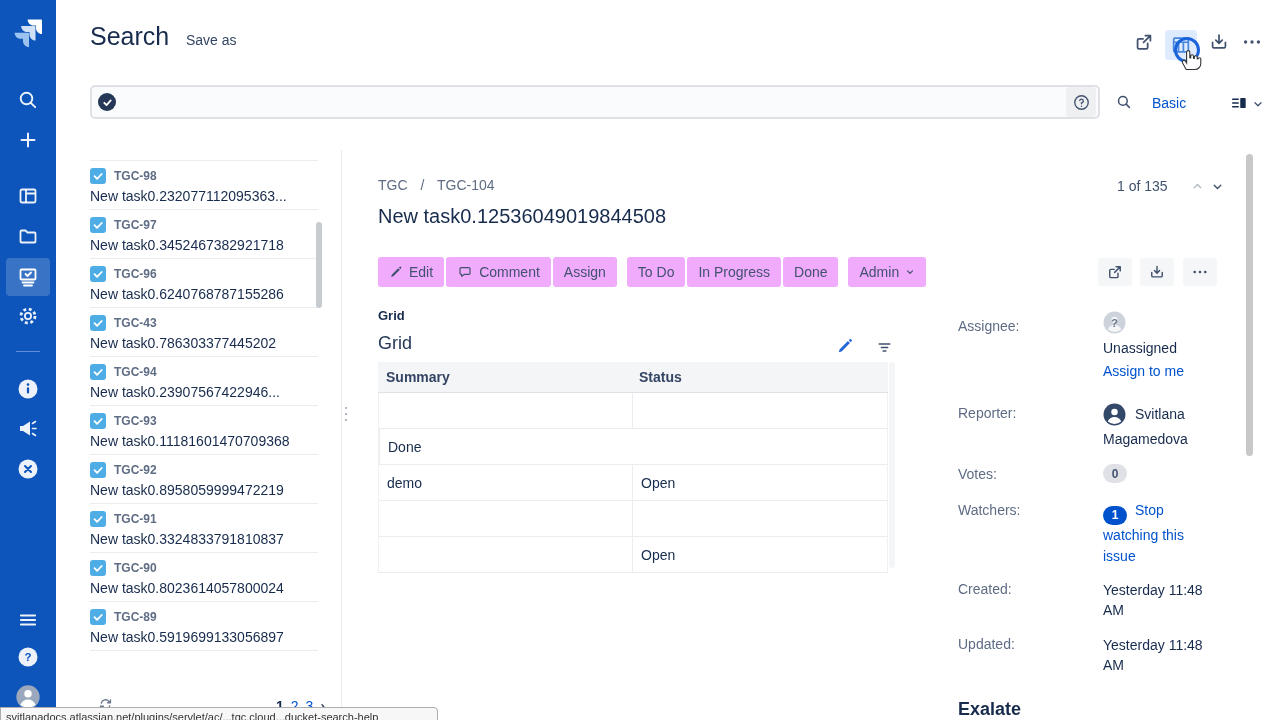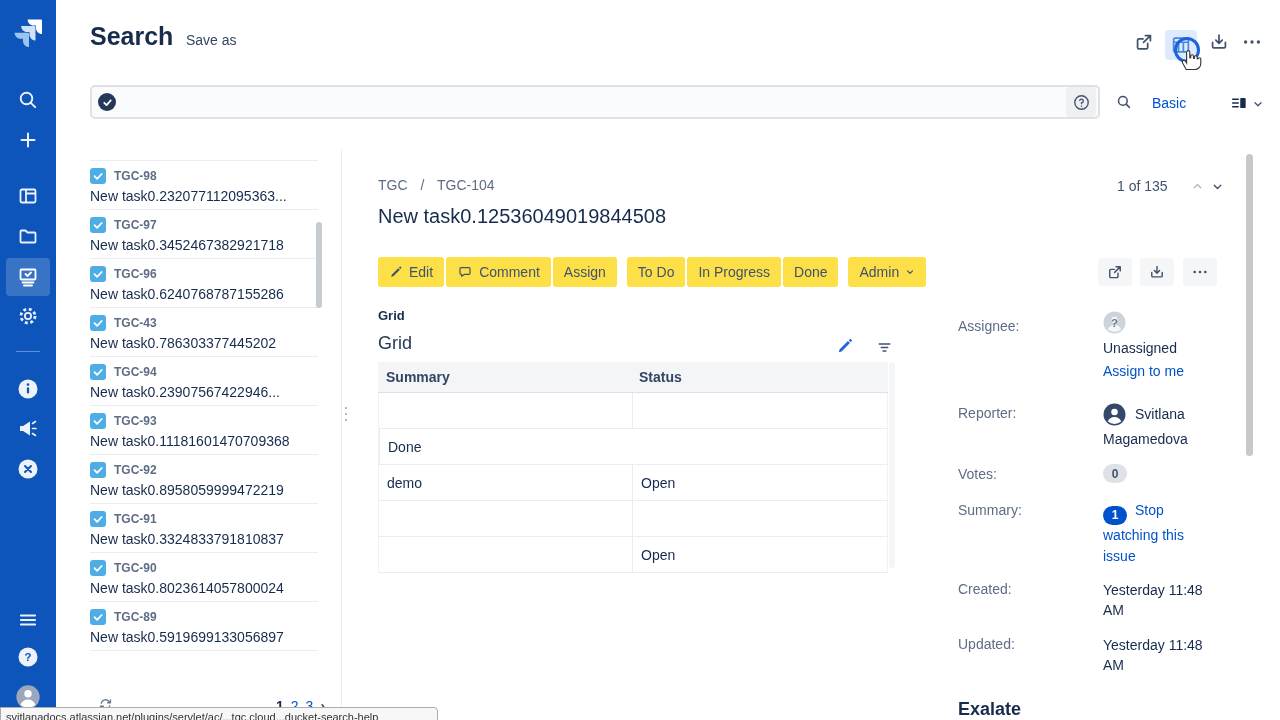--- a/index.html
+++ b/index.html
@@ -6,21 +6,21 @@
   .screen{position:relative;width:1280px;height:720px;overflow:hidden;background:#fff;
     font-family:"Liberation Sans",sans-serif;color:#172B4D}
   .abs{position:absolute}
   svg{display:block}
   
   .sidebar{position:absolute;left:0;top:0;width:56px;height:720px;background:#0D55BA;z-index:10}
   .sb-ic{position:absolute;left:16px;width:24px;height:24px;color:rgba(255,255,255,.92);cursor:pointer}
   .sb-sel{position:absolute;left:6px;top:258px;width:44px;height:38px;border-radius:4px;background:rgba(255,255,255,.18)}
   .sb-div{position:absolute;left:16px;top:351px;width:24px;height:1px;background:rgba(255,255,255,.35)}
   
-  .pg-title{position:absolute;left:90px;top:22px;font-size:25px;font-weight:700;color:#172B4D}
+  .pg-title{position:absolute;left:90px;top:22px;font-size:25px;font-weight:400;color:#172B4D}
   .saveas{position:absolute;left:186px;top:32px;font-size:14px;color:#344563;cursor:pointer}
   .hd-ic{position:absolute;width:22px;height:22px;color:#42526E;cursor:pointer}
   .col-btn{position:absolute;left:1165px;top:30px;width:32px;height:30px;background:#DEEBFF;border-radius:4px;cursor:pointer}
   .ring{position:absolute;left:1174px;top:37px;width:20px;height:20px;border:3px solid #1B63D8;border-radius:50%;z-index:60}
   .hand{position:absolute;left:1178px;top:45px;z-index:61}
   
   .srch{position:absolute;left:90px;top:85px;width:1010px;height:34px;box-sizing:border-box;
     background:#FAFBFC;border:2px solid #DFE1E6;border-radius:5px}
   .chk-circ{position:absolute;left:98px;top:93px;width:18px;height:18px;border-radius:50%;background:#253858;
     display:flex;align-items:center;justify-content:center}
@@ -32,21 +32,21 @@
   .li{height:49px;box-sizing:border-box;border-bottom:1px solid #EBECF0;padding-top:7px;cursor:pointer}
   .li-top{display:flex;align-items:center;gap:8px}
   .li-key{font-size:12px;font-weight:600;color:#5E6C84}
   .li-sum{margin-top:4px;font-size:14px;color:#172B4D;white-space:nowrap;overflow:hidden}
   .pager-pg{font-size:14px;cursor:pointer}
   
   .crumb{position:absolute;left:378px;top:177px;font-size:14px;color:#5E6C84}
   .crumb span{cursor:pointer}
   .ittl{position:absolute;left:378px;top:205px;font-size:20px;font-weight:500;color:#172B4D}
   .tbar{position:absolute;left:378px;top:257px;display:flex}
-  .tb{height:30px;padding:0 11px;margin-right:2px;background:#fde047;border-radius:3px;color:#42526E;
+  .tb{height:30px;padding:0 11px;margin-right:2px;background:#f0abfc;border-radius:3px;color:#42526E;
     font-size:14px;display:inline-flex;align-items:center;gap:6px;cursor:pointer;white-space:nowrap}
   .gap{margin-left:8px}
   .gl{position:absolute;left:378px;top:308px;font-size:13px;font-weight:700;color:#172B4D}
   .gh{position:absolute;left:378px;top:333px;font-size:18px;color:#253858}
   .gtbl{position:absolute;left:378px;top:362px;width:510px;font-size:14px}
   .thead{display:flex;height:30px;background:#F4F5F7;align-items:center;font-weight:700;color:#344563;border-bottom:1px solid #DFE1E6}
   .trow{display:flex;height:35px;align-items:center;border-bottom:1px solid #EBECF0;border-left:1px solid #F0F1F3;border-right:1px solid #F0F1F3}
   .c1{width:253px;padding-left:8px;box-sizing:border-box}
   .c2{flex:1;padding-left:8px;box-sizing:border-box;align-self:stretch;display:flex;align-items:center}
   .trow .c2{border-left:1px solid #EBECF0}
@@ -505,21 +505,21 @@
   <div class="dlab" style="top:405px">Reporter:</div>
   <div class="dval" style="top:402px;width:122px;line-height:25px"><span class="avatar24"><svg width="23" height="23" viewBox="0 0 22 22">
           <circle cx="11" cy="11" r="10.5" fill="#34496A"></circle>
           <circle cx="11" cy="8.6" r="3.1" fill="#fff"></circle>
           <path d="M4.6 17.8c1-2.8 3.4-4.3 6.4-4.3s5.4 1.5 6.4 4.3a10.5 10.5 0 0 1-12.8 0z" fill="#fff"></path>
         </svg></span><span>Svitlana Magamedova</span></div>
 
   <div class="dlab" style="top:466px">Votes:</div>
   <div class="dval" style="top:464px"><span class="pill" style="background:#DFE1E6;color:#42526E">0</span></div>
 
-  <div class="dlab" style="top:502px">Summary:</div>
+  <div class="dlab" style="top:502px">Watchers:</div>
   <div class="dval" style="top:500px;width:102px;line-height:21px"><span class="pill" style="background:#0052CC;color:#fff;vertical-align:-4px;margin-right:8px">1</span><span class="lnk">Stop watching this issue</span></div>
 
   <div class="dlab" style="top:581px">Created:</div>
   <div class="dval" style="top:580px;width:112px;line-height:20px">Yesterday 11:48 AM</div>
 
   <div class="dlab" style="top:636px">Updated:</div>
   <div class="dval" style="top:635px;width:112px;line-height:20px">Yesterday 11:48 AM</div>
 
   <div class="abs" style="left:958px;top:699px;font-size:18px;font-weight:700;color:#172B4D">Exalate</div>
 

